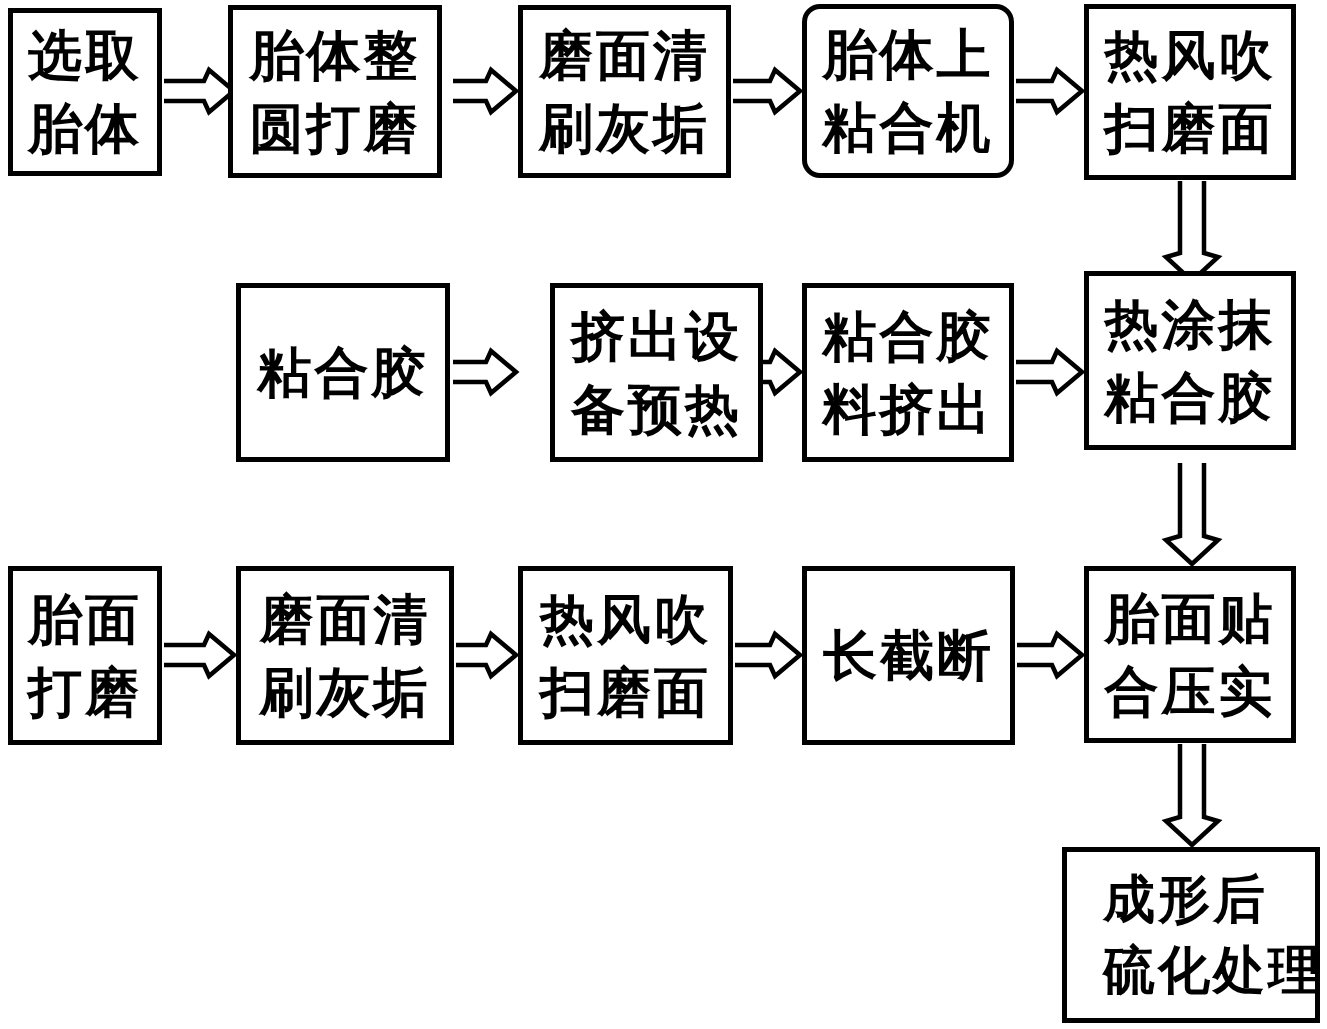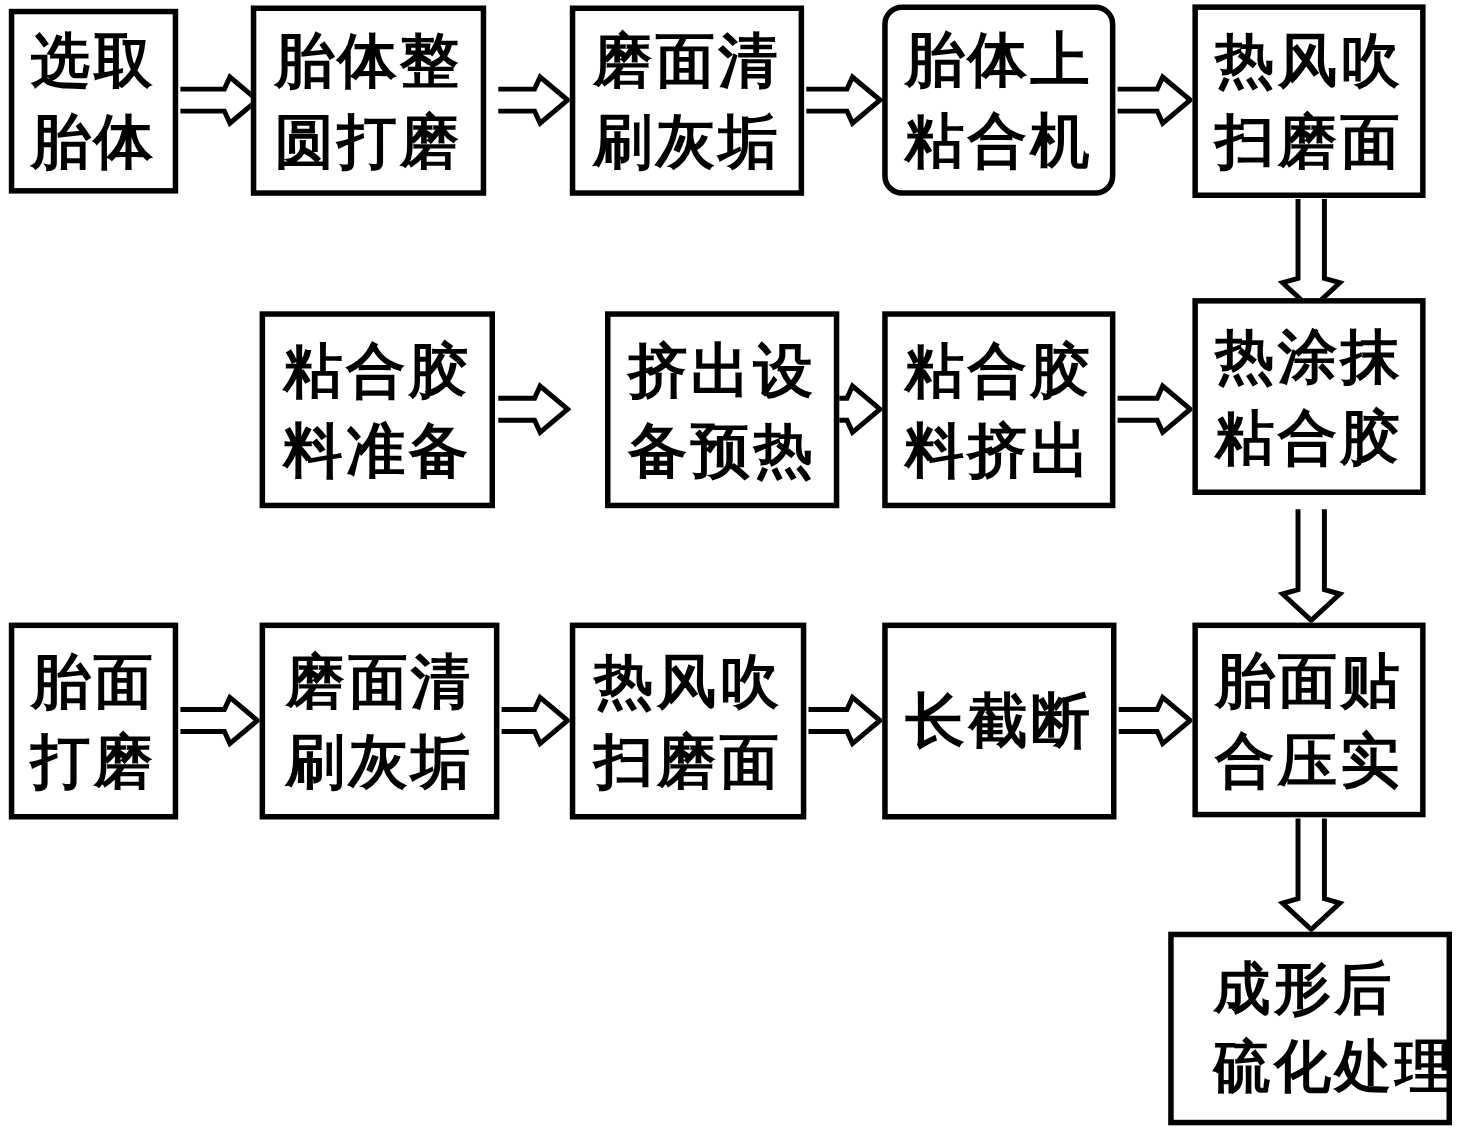--- a/index.html
+++ b/index.html
@@ -74,21 +74,20 @@
     <div class="ln">胎体上</div>
     <div class="ln">粘合机</div>
   </div>
   <div class="node" style="left:1084px;top:4px;width:212px;height:176px;">
     <div class="ln">热风吹</div>
     <div class="ln">扫磨面</div>
   </div>
 
   <div class="node" style="left:236px;top:283px;width:214px;height:179px;">
     <div class="ln">粘合胶</div>
-    <div class="ln">料准备</div>
   </div>
   <div class="node" style="left:518px;top:283px;width:213px;height:179px;margin-left:32px;">
     <div class="ln">挤出设</div>
     <div class="ln">备预热</div>
   </div>
   <div class="node" style="left:802px;top:283px;width:212px;height:179px;">
     <div class="ln">粘合胶</div>
     <div class="ln">料挤出</div>
   </div>
   <div class="node" style="left:1084px;top:271px;width:212px;height:179px;">

